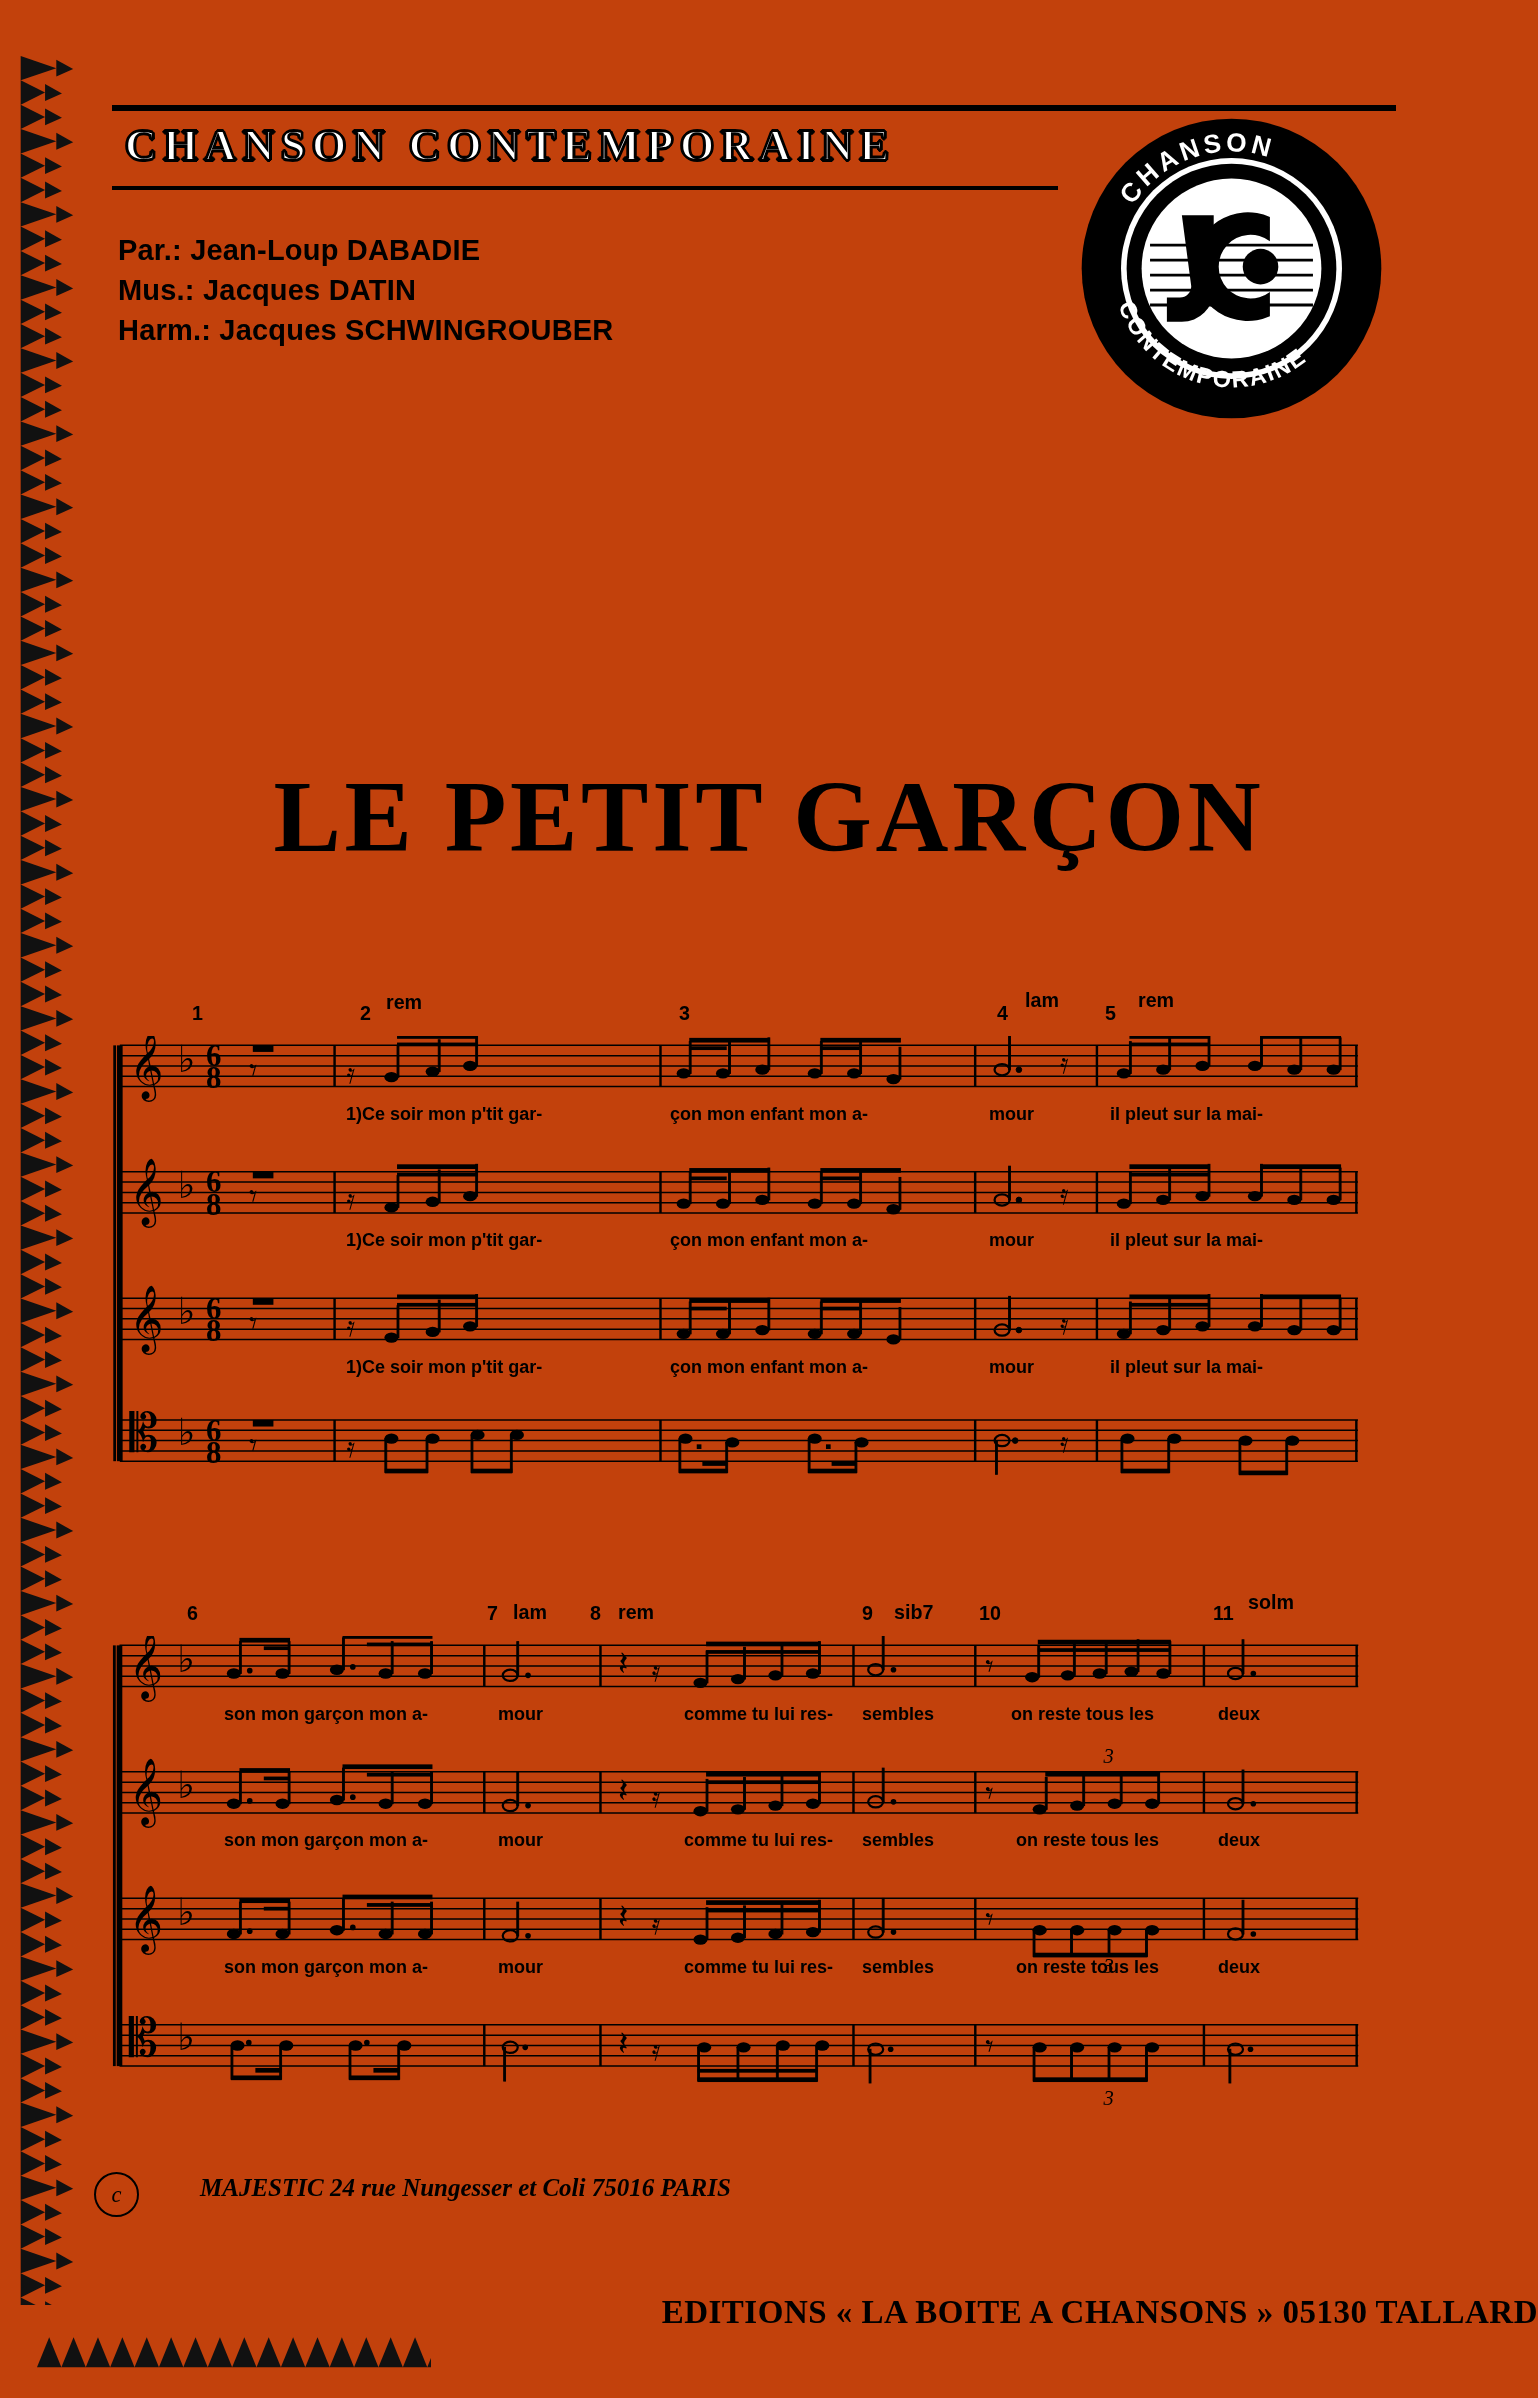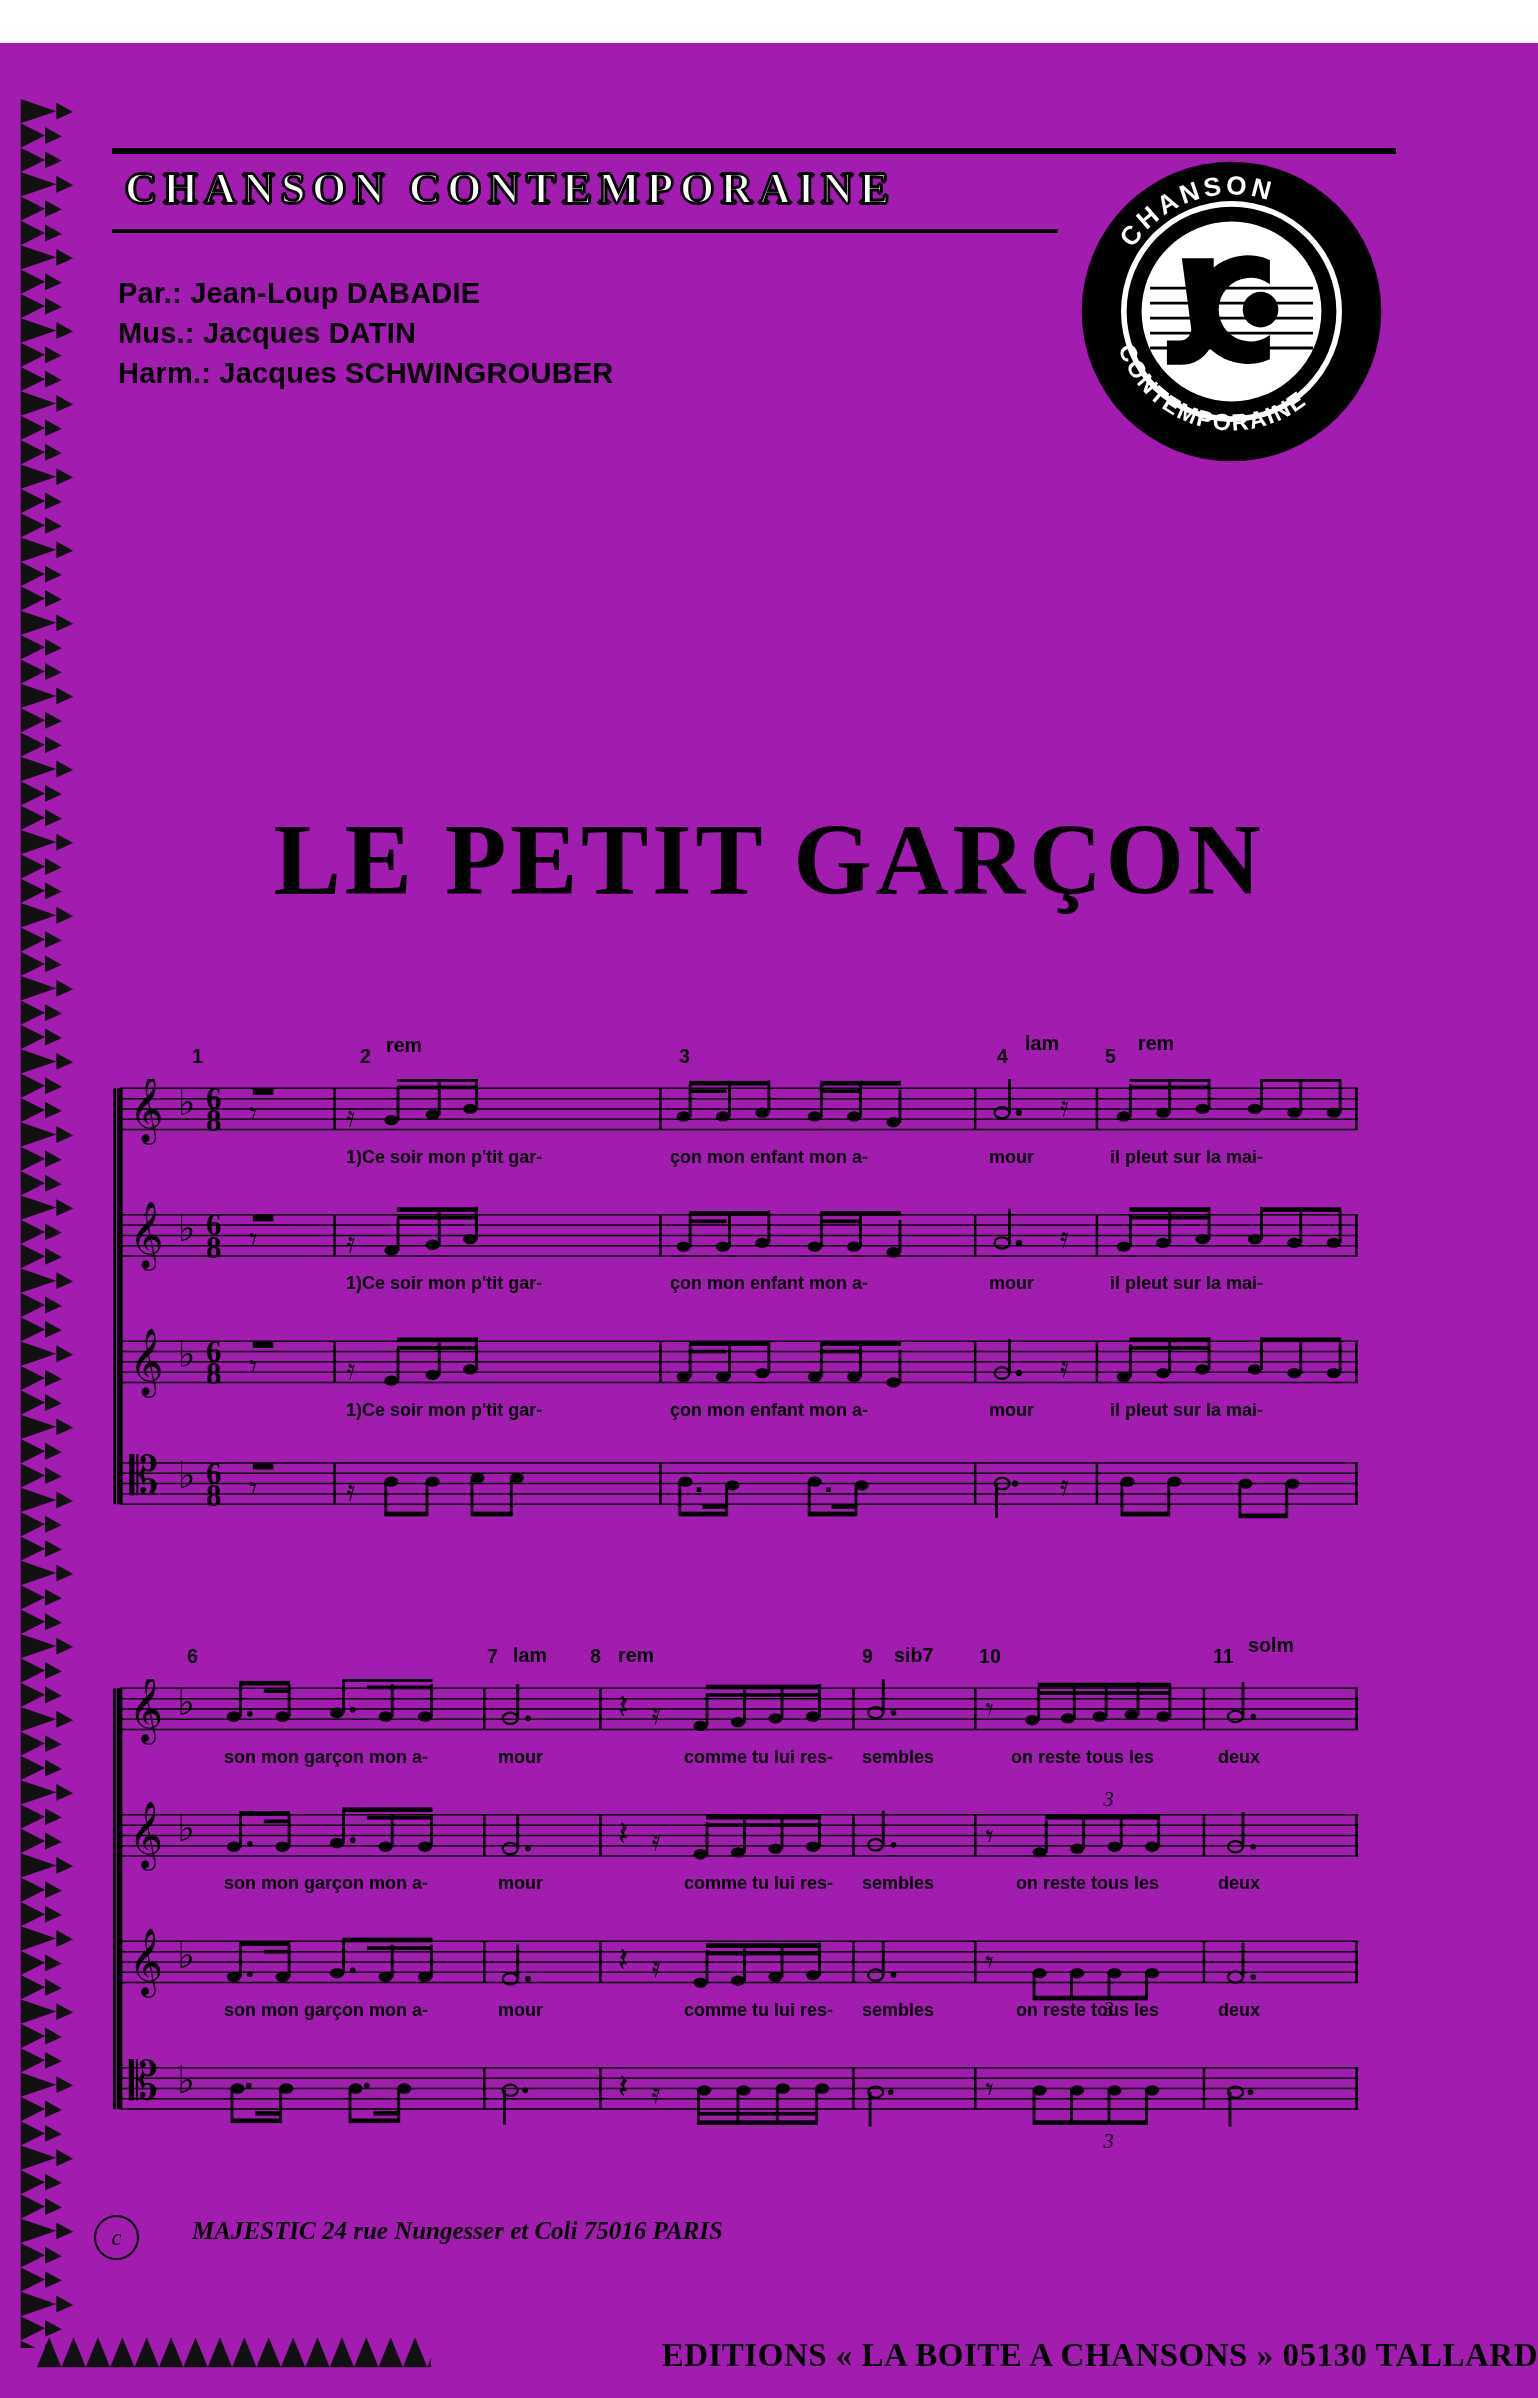--- a/index.html
+++ b/index.html
@@ -13,22 +13,21 @@
     position: relative;
     font-family: "Liberation Sans", sans-serif;
     color: #000;
     overflow: hidden;
   }
 
   
   #page {
     position: absolute;
     inset: 0;
-    background: #a21caf;
-    margin-top: 43px;
+    background: #c2410c;
   }
 
   
   .tear-edge {
     position: absolute;
     left: 13px;
     top: 56px;
     width: 66px;
     height: 2249px;
     pointer-events: none;
@@ -161,21 +160,21 @@
   .lyricline span {
     position: absolute;
     font-size: 18px;
     font-weight: bold;
     white-space: nowrap;
   }
 
   
   .majestic {
     position: absolute;
-    left: 192px;
+    left: 200px;
     top: 2174px;
     font-family: "Liberation Serif", serif;
     font-style: italic;
     font-size: 25px;
     font-weight: bold;
     white-space: nowrap;
   }
   .copy-mark {
     position: absolute;
     left: 94px;

